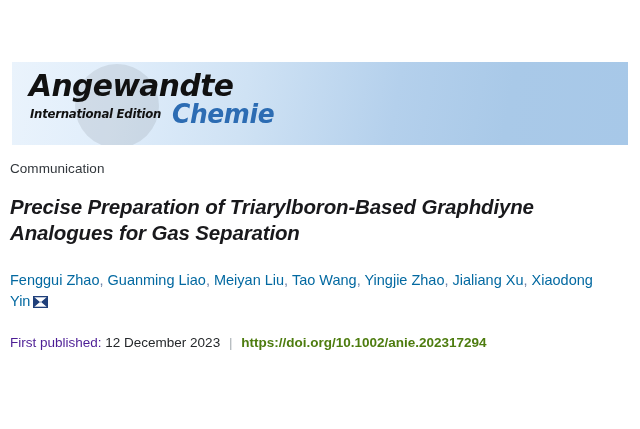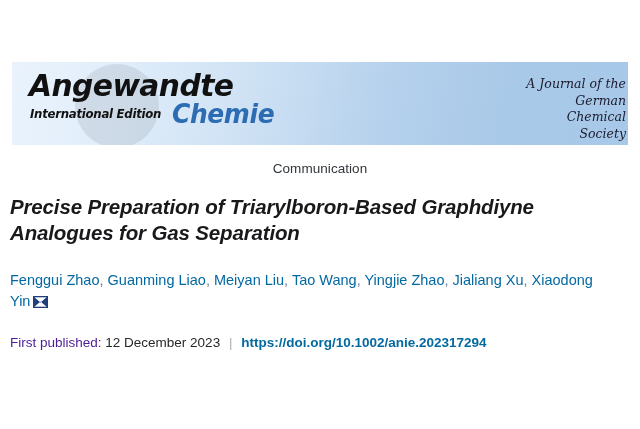--- a/index.html
+++ b/index.html
@@ -146,21 +146,20 @@
     width: 620px;
   }
 
   .kicker {
     font-family: "Liberation Sans", sans-serif;
     font-size: 13.5px;
     color: #32373c;
     line-height: 18px;
     margin: 0 0 0 0;
     letter-spacing: 0.05px;
-    text-align: center;
   }
 
   .title {
     font-family: "Liberation Sans", sans-serif;
     font-weight: bold;
     font-size: 20.5px;
     line-height: 26px;
     color: #19191c;
     margin: 16px 0 0 0;
     max-width: 612px;
@@ -211,21 +210,21 @@
   .pub-date {
     color: #25282b;
   }
 
   .pub-pipe {
     color: #a9b0b4;
     padding: 0 5px;
   }
 
   .doi-link {
-    color: #0369a1;
+    color: #4d7c0f;
     font-weight: bold;
     text-decoration: none;
     cursor: pointer;
     text-align: right;
   }
 </style>
 </head>
 <body>
 
 <div class="page">
@@ -234,25 +233,20 @@
 
     <div class="banner-circle"></div>
 
     <div class="ang-logo">
       <div class="ang-word">Angewandte</div>
       <div class="ang-intl">International Edition</div>
       <div class="ang-chemie">Chemie</div>
     </div>
 
 
-    <div class="gdch-tagline">
-      <div>A Journal of the</div>
-      <div>German</div>
-      <div>Chemical Society</div>
-    </div>
 
   </div>
 
   <div class="article">
 
     <div class="kicker">Communication</div>
 
     <h1 class="title">Precise Preparation of Triarylboron-Based Graphdiyne Analogues for Gas Separation</h1>
 
     <div class="authors">

